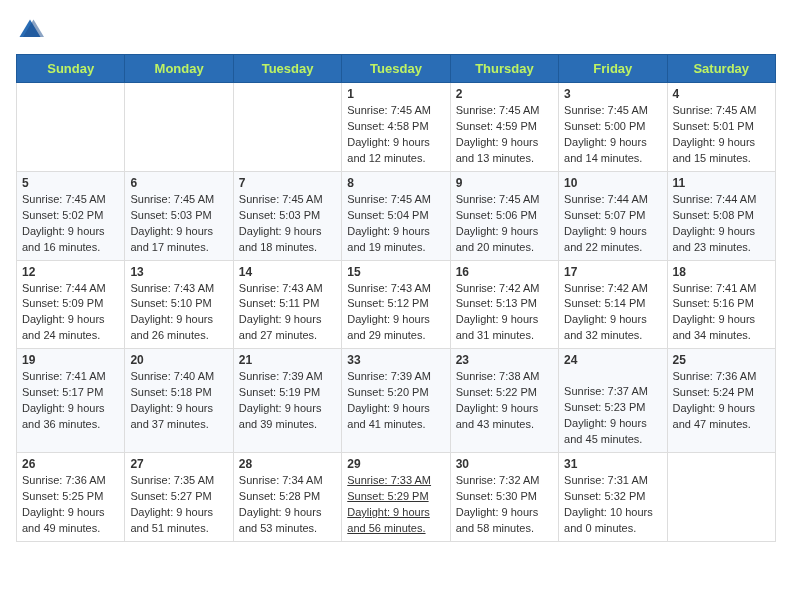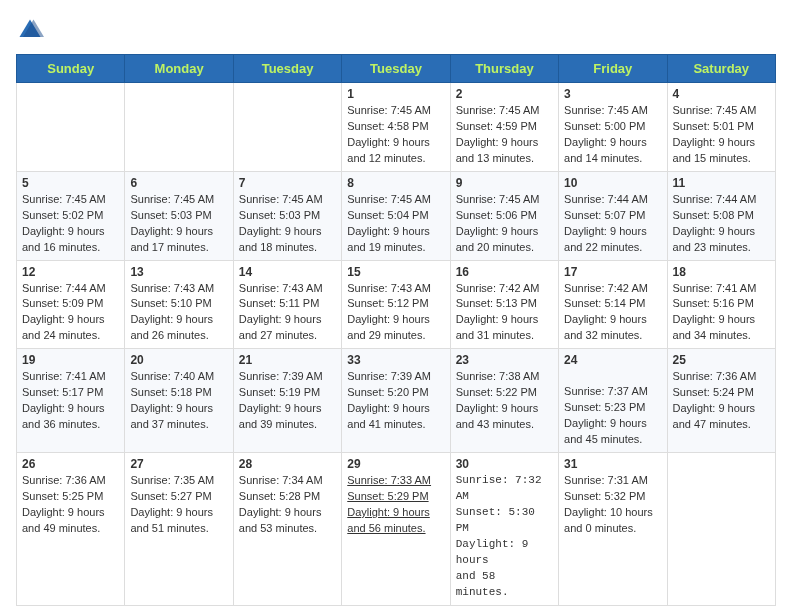--- a/index.html
+++ b/index.html
@@ -332,21 +332,21 @@
         </td>
         <td>
           <span class="day-number">29</span>
           <div class="day-info" style="white-space: pre-line; text-decoration: underline;">Sunrise: 7:33 AM
 Sunset: 5:29 PM
 Daylight: 9 hours
 and 56 minutes.</div>
         </td>
         <td>
           <span class="day-number">30</span>
-          <div class="day-info" style="white-space: pre-line; font-family: Liberation Mono, monospace;">Sunrise: 7:32 AM
+          <div class="day-info" style="white-space: pre-line;">Sunrise: 7:32 AM
 Sunset: 5:30 PM
 Daylight: 9 hours
 and 58 minutes.</div>
         </td>
         <td>
           <span class="day-number">31</span>
           <div class="day-info" style="white-space: pre-line;">Sunrise: 7:31 AM
 Sunset: 5:32 PM
 Daylight: 10 hours
 and 0 minutes.</div>

